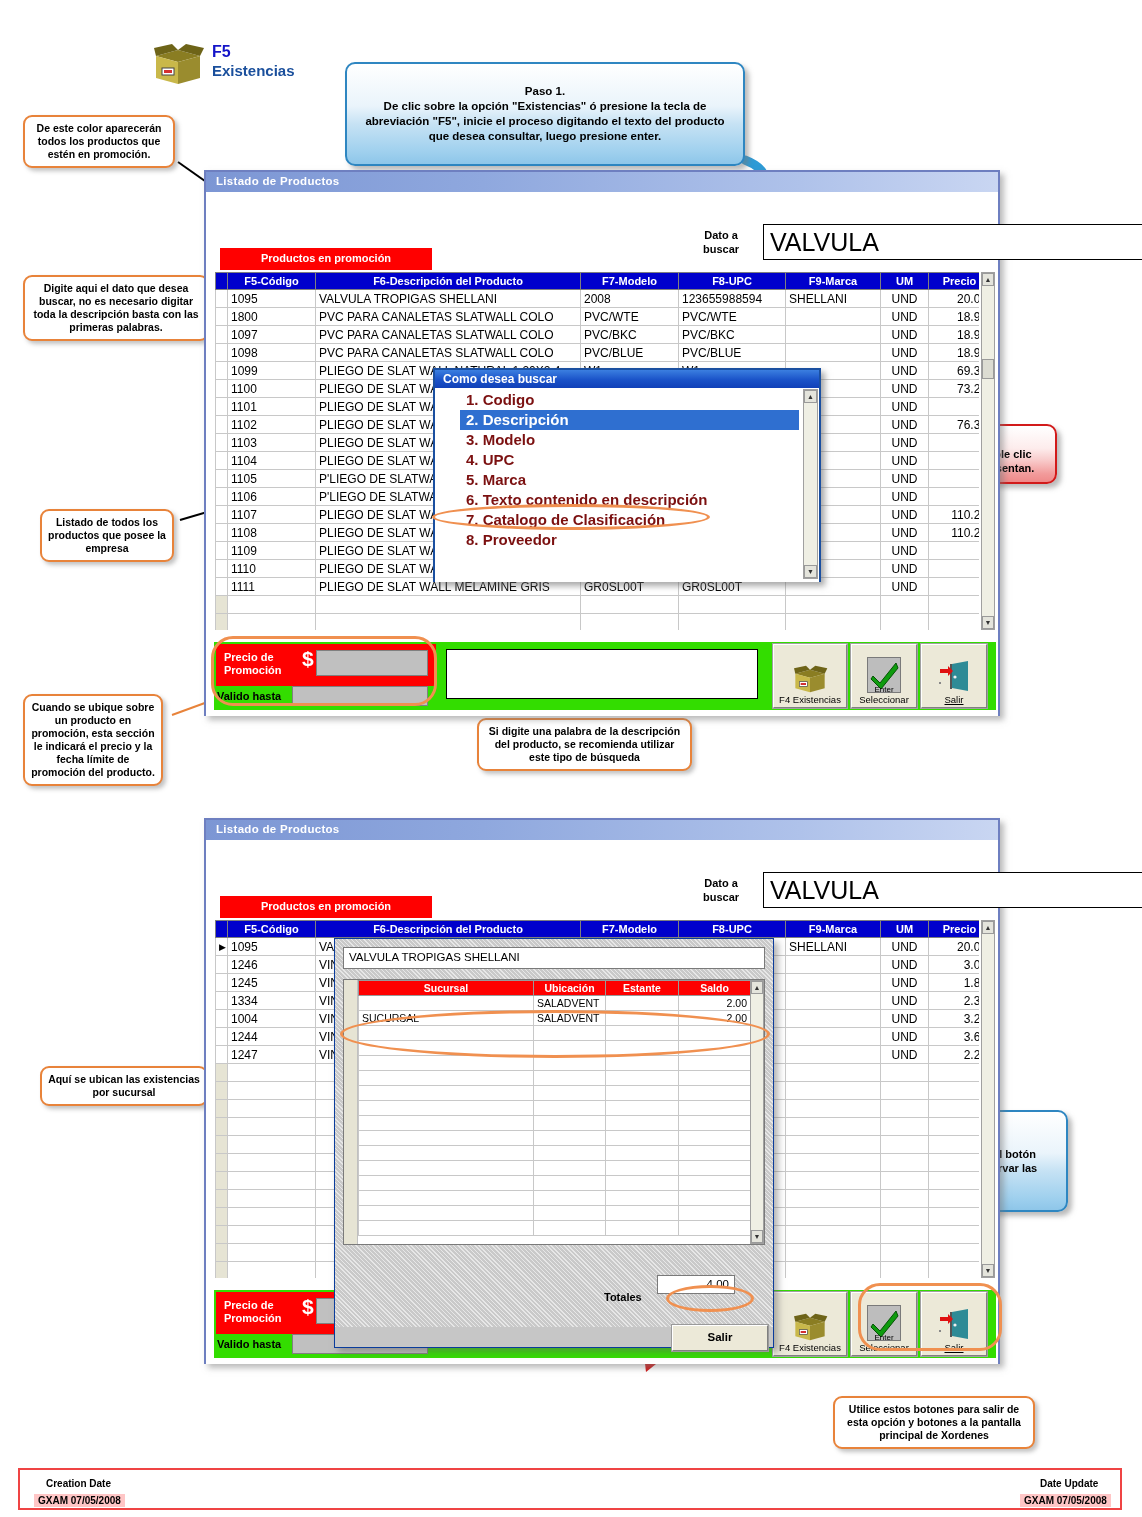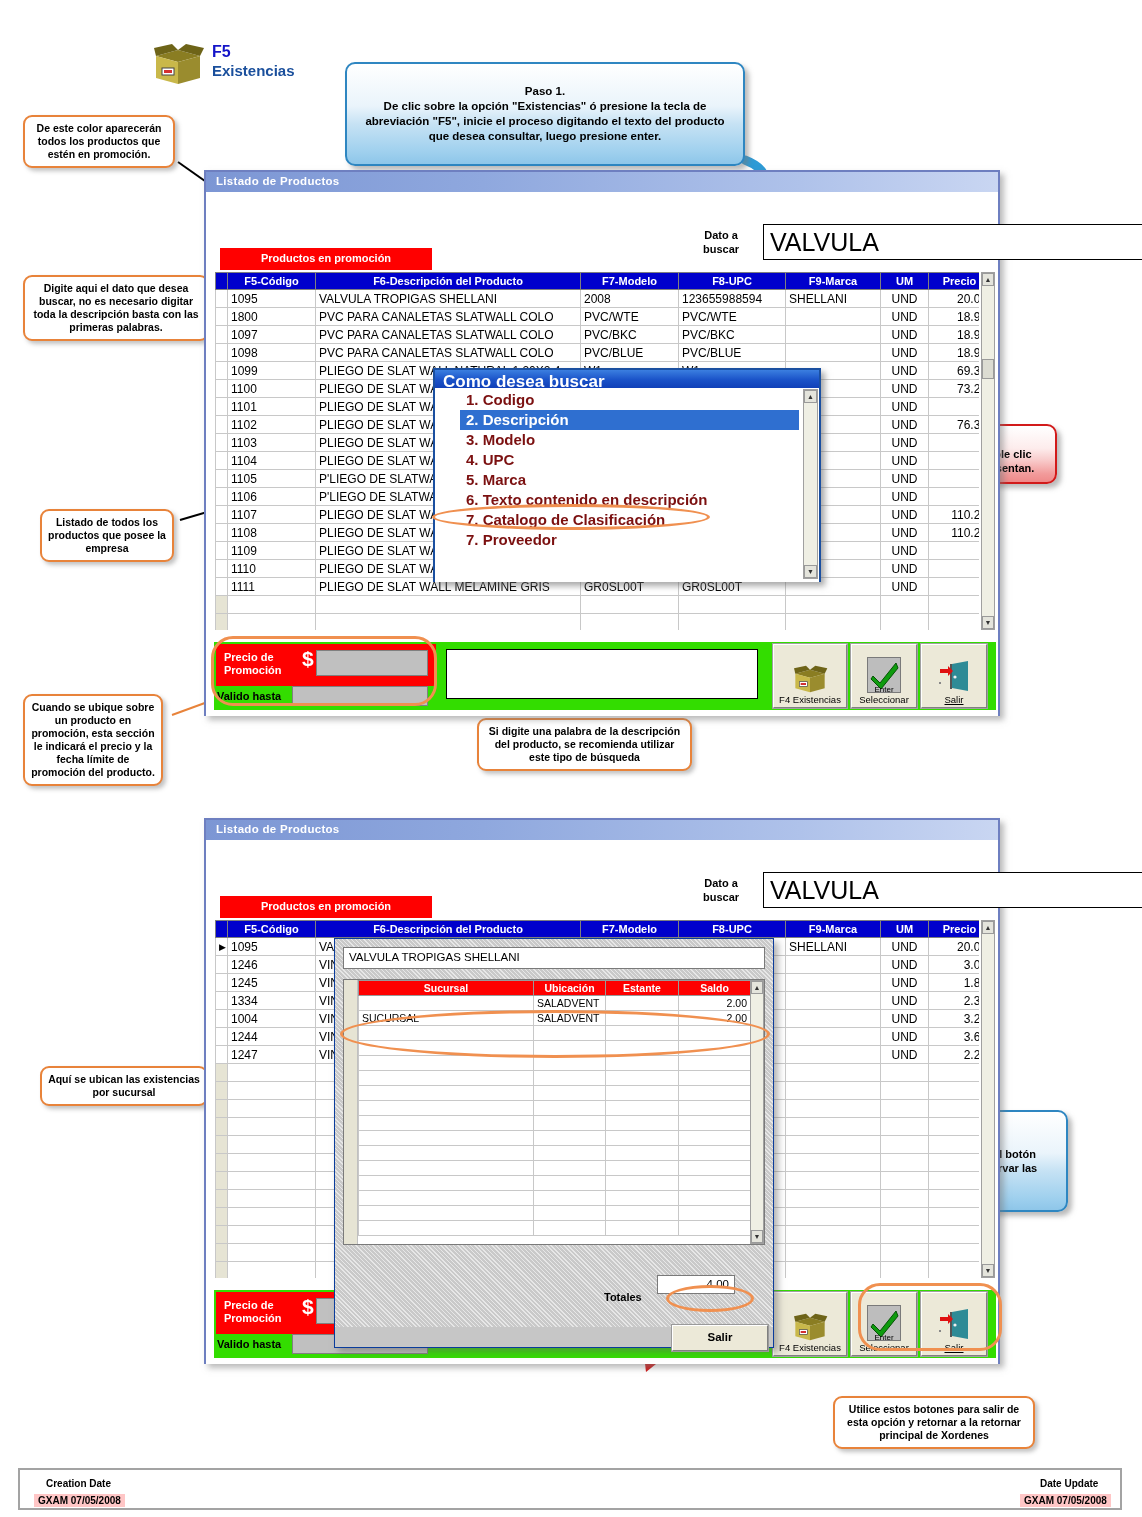--- a/index.html
+++ b/index.html
@@ -124,21 +124,21 @@
     border:1px solid #ffffff; border-right-color:#808080; border-bottom-color:#808080;
     outline:1px solid #A0A0A0;
     display:flex; flex-direction:column; align-items:center; justify-content:flex-end;
     font-size:9.5px; color:#000; padding-bottom:2px;
   }
   .btn3d .cap { white-space:nowrap; }
 
   
   .dlg { position:absolute; border:2px solid #1A4FA0; box-shadow:4px 4px 6px rgba(100,100,100,0.55); background:#fff; }
   .dlg-title {
-    height:18px; color:#ffffff; font-weight:bold; font-size:17px; padding:2px 0 0 8px;
+    height:18px; color:#ffffff; font-weight:bold; font-size:12px; padding:2px 0 0 8px;
     background:linear-gradient(to bottom,#3B7FE0 0%,#1A52C8 55%,#1040B8 100%);
   }
   .dlg-list { background:#ffffff; position:relative; }
   .opt { font-size:15px; color:#7B1010; font-weight:bold; padding:1px 6px; line-height:18px; white-space:nowrap;margin-left:23px; }
   .opt.sel { background:#2F6FD0; color:#ffffff; }
 
   
   .dlg2 { position:absolute; border:1px solid #0A3C9C; box-shadow:4px 4px 7px rgba(100,100,100,0.5); background:#C6C6C6; }
   .dlg2-title {
     height:20px; color:#ffffff; font-weight:bold; font-size:11.5px; padding:3px 0 0 10px;
@@ -157,21 +157,21 @@
     border:1px solid #C8C8C8; height:15px; font-size:10.5px; padding:0 3px;
     background:#ffffff; white-space:nowrap; overflow:hidden;
   }
   td.selrow { background:#2F6FD0; color:#ffffff; }
 
   
   .ellipse { position:absolute; border:3px solid #F09050; border-radius:50%; pointer-events:none; }
   .roundrect { position:absolute; border:3px solid #F09050; border-radius:22px; pointer-events:none; }
 
   
-  .footer { position:absolute; border:2px solid #a3a3a3; background:#fff; }
+  .footer { position:absolute; border:2px solid #ef4444; background:#fff; }
   .foot-lbl { position:absolute; font-size:10px; font-weight:bold; color:#000; }
   .foot-val { position:absolute; font-size:10px; font-weight:bold; color:#000; background:#FFC6C6; padding:1px 4px; }
 
   svg.ov { position:absolute; left:0; top:0; width:1142px; height:1517px; pointer-events:none; }
 </style>
 </head>
 <body>
 
 <div class="abs" id="hdr-logo">
   <svg width="60" height="46" viewBox="0 0 60 46">
@@ -217,21 +217,21 @@
 <div class="abs note" style="left:40px; top:509px; width:134px;">Listado de todos los productos que posee la empresa</div>
 
 <div class="abs note" style="left:23px; top:694px; width:140px;">Cuando se ubique sobre un producto en promoción, esta sección le indicará el precio y la fecha límite de promoción del producto.</div>
 
 <div class="abs note" style="left:477px; top:718px; width:215px;">Si digite una palabra de la descripción del producto, se recomienda utilizar este tipo de búsqueda</div>
 
 <div class="abs note" style="left:40px; top:1066px; width:168px;">Aquí se ubican las existencias por sucursal</div>
 
 <div class="abs note" style="left:405px; top:1248px; width:166px;">Columna de totales de unidades en existencia</div>
 
-<div class="abs note" style="left:833px; top:1396px; width:202px;">Utilice estos botones para salir de esta opción y retornar a la retornar principal de Xordenes</div>
+<div class="abs note" style="left:833px; top:1396px; width:202px;">Utilice estos botones para salir de esta opción y botones a la pantalla principal de Xordenes</div>
 
 <div class="abs bluecall" style="left:345px; top:62px; width:400px; white-space:pre-line;">Paso 1.
 De clic sobre la opción "Existencias" ó presione la tecla de abreviación "F5", inicie el proceso digitando el texto del producto que desea consultar, luego presione enter.</div>
 
 <div class="abs redcall" style="left:777px; top:424px; width:280px; white-space:pre-line;">Paso 2.
 Elija la forma de búsqueda dando doble clic sobre una de las opciones que se presentan.</div>
 
 <div class="abs bluecall" style="left:664px; top:1110px; width:404px; white-space:pre-line; font-size:11px; line-height:14.5px;">Paso 3.
 Cuando tenga seleccionado el producto, presione sobre el botón "Existencias" ó mas bien presione "F4". Después de observar las existencias oprima el botón "Salir".</div>
 
@@ -526,21 +526,21 @@
   <div class="dlg-title">Como desea buscar</div>
   <div class="dlg-list" style="height:194px; position:relative; overflow:hidden;">
     <div style="position:absolute;left:2px;top:2px;right:20px;">
         <div class="opt">1. Codigo</div>
         <div class="opt sel">2. Descripción</div>
         <div class="opt">3. Modelo</div>
         <div class="opt">4. UPC</div>
         <div class="opt">5. Marca</div>
         <div class="opt">6. Texto contenido en descripción</div>
         <div class="opt">7. Catalogo de Clasificación</div>
-        <div class="opt">7. Proveedor</div>
+        <div class="opt">8. Proveedor</div>
       </div>
     <div class="vscroll" style="right:1px; top:1px; width:15px; height:190px;">
       <div class="vs-btn">▲</div>
       <div class="vs-btn" style="position:absolute;bottom:0;left:0;right:0;">▼</div>
     </div>
   </div>
 </div>
 <div class="ellipse" style="left:432px; top:504px; width:278px; height:26px;"></div>
 
 <div class="abs win" style="left:204px; top:818px; width:796px; height:546px;">

